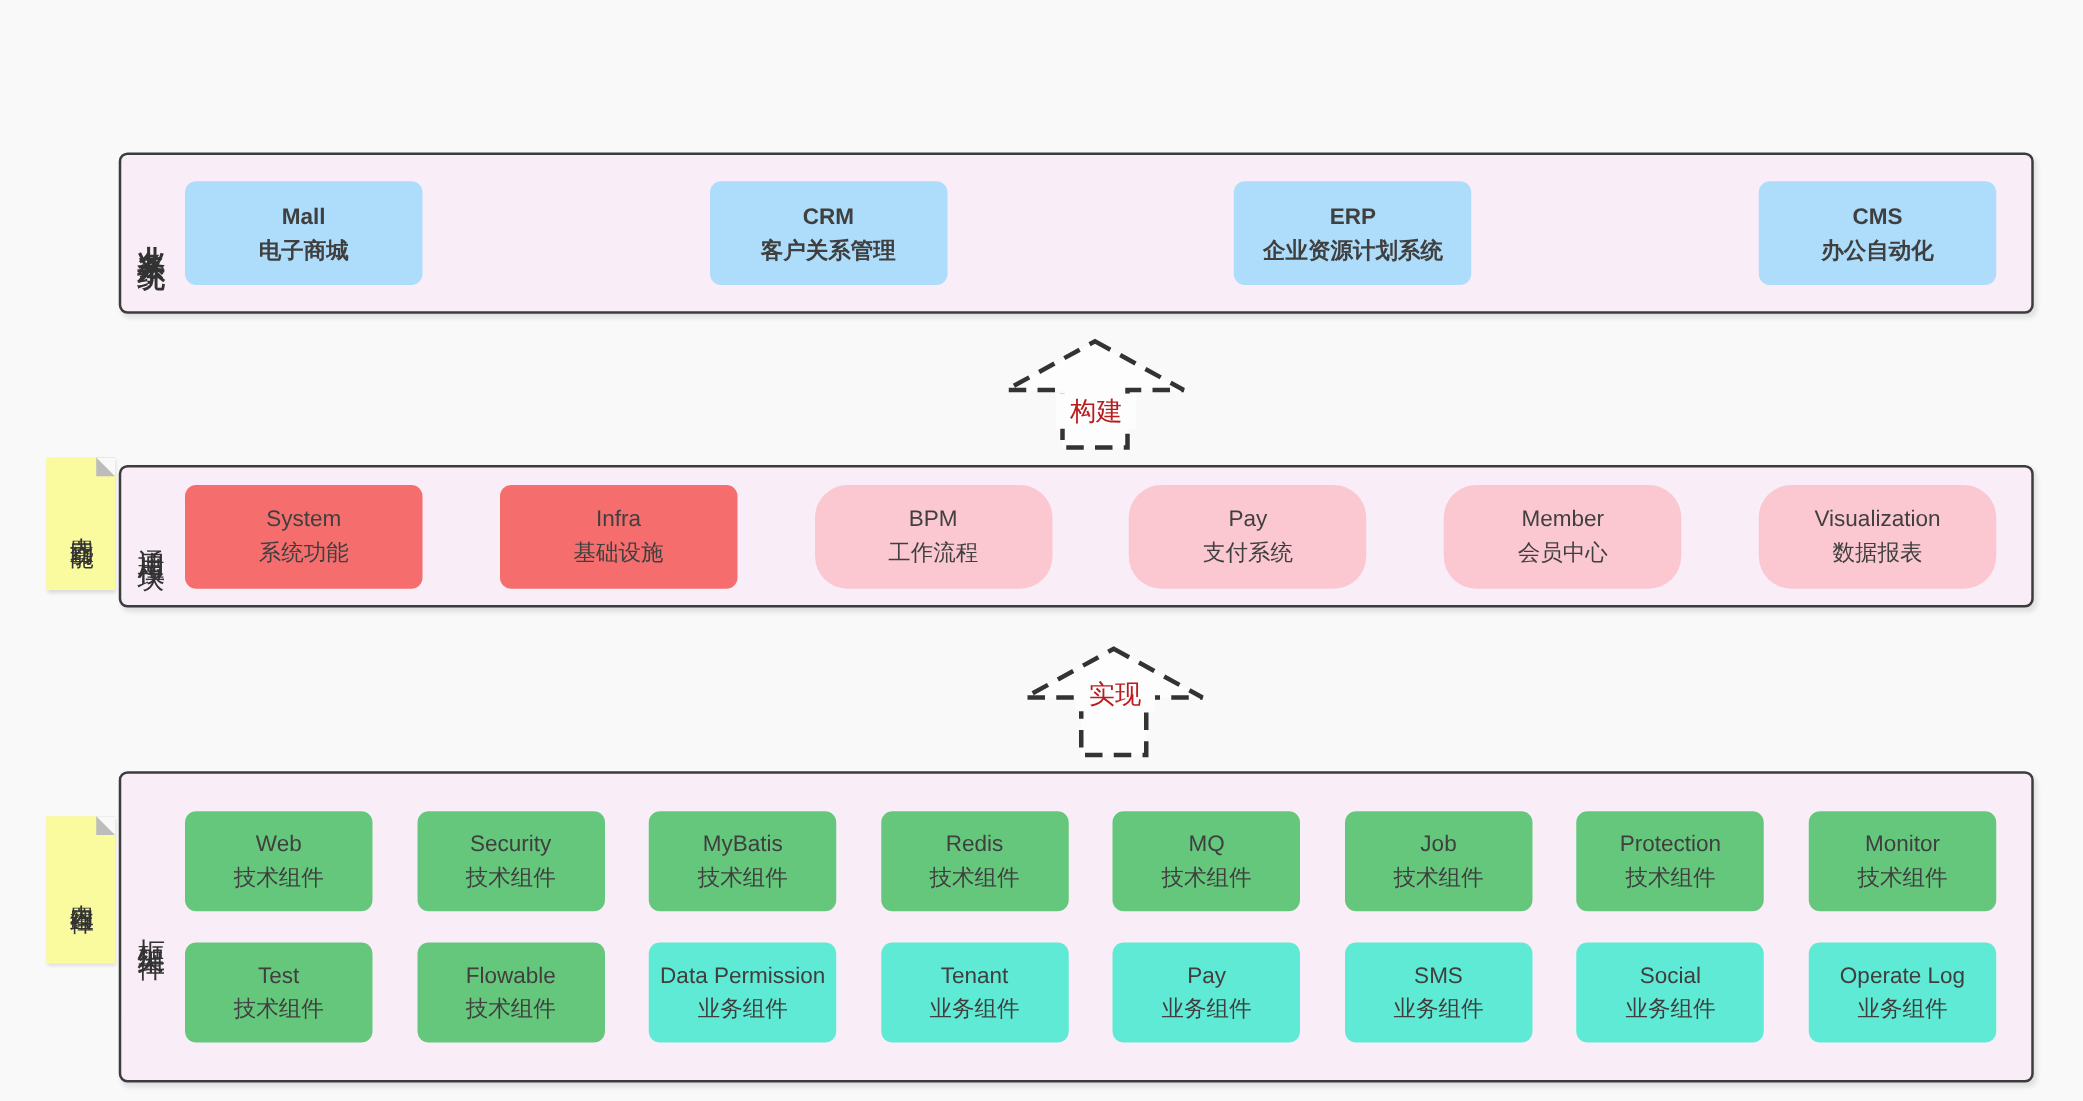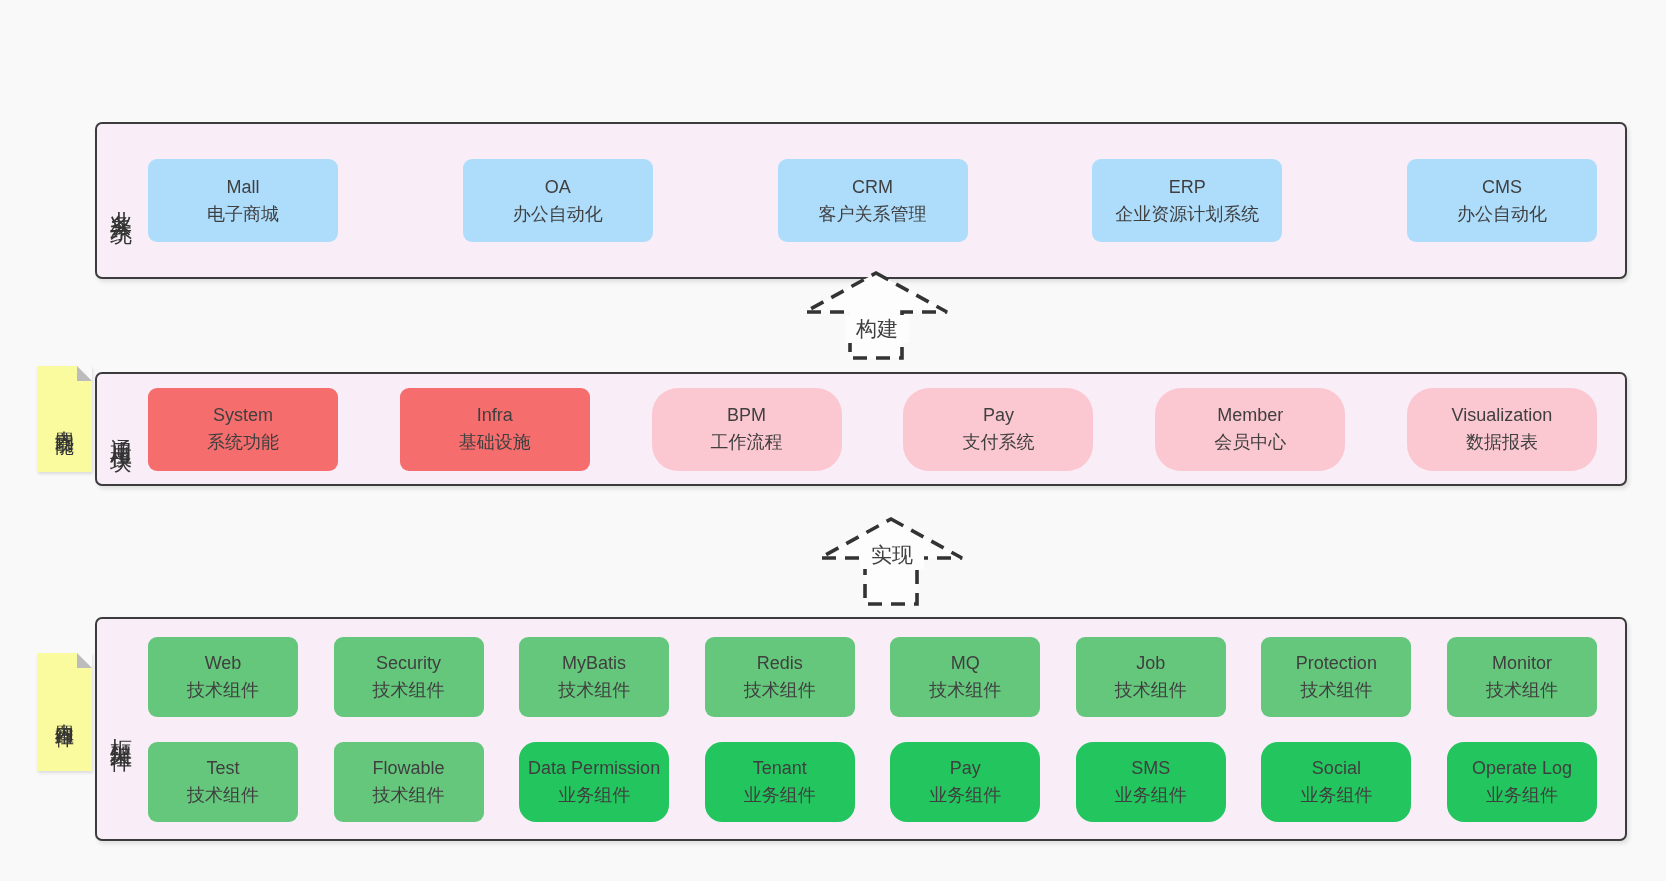--- a/index.html
+++ b/index.html
@@ -8,23 +8,23 @@
     font-family:"Liberation Sans","DejaVu Sans",sans-serif;color:#3f3f3f;
     overflow:hidden;
   }
   
   .panel{
     position:absolute;left:95px;width:1532px;
     background:#f9eef7;border:2.5px solid #3c3c3c;border-radius:7px;
     box-sizing:border-box;display:flex;align-items:center;
     box-shadow:2px 3px 4px rgba(0,0,0,.10);
   }
-  .panel-business{top:122px;height:157px;}
+  .panel-business{top:122px;height:129px;font-weight:bold;}
   .panel-modules{top:372px;height:114px;}
-  .panel-components{top:617px;height:224px;}
+  .panel-components{top:617px;height:249px;}
   .vlabel{
     writing-mode:vertical-lr;text-orientation:upright;
     font-size:22px;line-height:26px;letter-spacing:4px;color:#333;
     margin-left:11px;flex:0 0 auto;user-select:none;
   }
   .boxes{
     flex:1;display:flex;justify-content:space-between;align-items:center;
     margin-left:14px;margin-right:28px;
   }
   .rows{flex:1;display:flex;flex-direction:column;gap:25px;margin-left:14px;margin-right:28px;}
@@ -34,21 +34,21 @@
     border-radius:9px;display:flex;flex-direction:column;justify-content:center;
     align-items:center;text-align:center;font-size:18px;line-height:27px;
     box-sizing:border-box;padding:2px 6px;
   }
   .box-lg{width:190px;height:83px;}
   .box-sm{width:150px;height:80px;}
   .blue{background:#aeddfb;}
   .red{background:#f56d6d;}
   .pink{background:#fbc8d1;border-radius:26px;}
   .green{background:#65c77c;}
-  .lightgreen{background:#22c55e;border-radius:17px;}
+  .lightgreen{background:#5eead4;}
   
   .tag{
     position:absolute;left:37px;width:55px;background:#fafa9e;
     display:flex;align-items:center;justify-content:center;
     box-shadow:1px 2px 3px rgba(0,0,0,.12);
   }
   .tag::before{
     content:"";position:absolute;top:0;right:0;width:0;height:0;
     border-style:solid;border-width:0 15px 15px 0;
     border-color:transparent #f9f9f9 #bcbcbc transparent;
@@ -59,40 +59,36 @@
   
   .arrow{position:absolute;width:154px;height:96px;}
   .arrow-build{left:799px;top:268px;}
   .arrow-implement{left:814px;top:514px;}
   .arrow polygon{
     fill:#fdfdfe;stroke:#333;stroke-width:3.6;
     stroke-dasharray:14 9;stroke-linejoin:miter;
   }
   .arrow-label{
     position:absolute;width:64px;text-align:center;
-    font-size:21px;color:#404040;background:#fdfdfe;
+    font-size:21px;color:#b91c1c;background:#fdfdfe;
   }
   .arrow-label-build{left:845px;top:315px;}
   .arrow-label-implement{left:860px;top:541px;}
 </style>
 </head>
 <body>
 
 <div class="canvas">
 
   <div class="panel panel-business">
     <div class="vlabel">业务系统</div>
     <div class="boxes">
       <div class="box box-lg blue">
         <div>Mall</div>
         <div>电子商城</div>
-      </div>
-      <div class="box box-lg blue">
-        <div>OA</div>
-        <div>办公自动化</div>
       </div>
       <div class="box box-lg blue">
         <div>CRM</div>
         <div>客户关系管理</div>
       </div>
       <div class="box box-lg blue">
         <div>ERP</div>
         <div>企业资源计划系统</div>
       </div>
       <div class="box box-lg blue">

